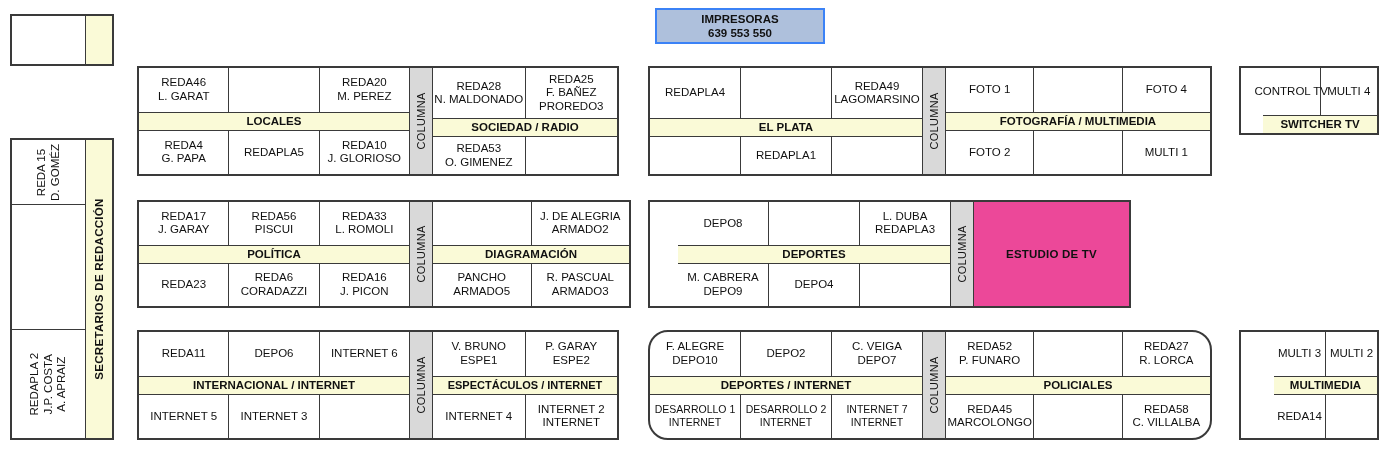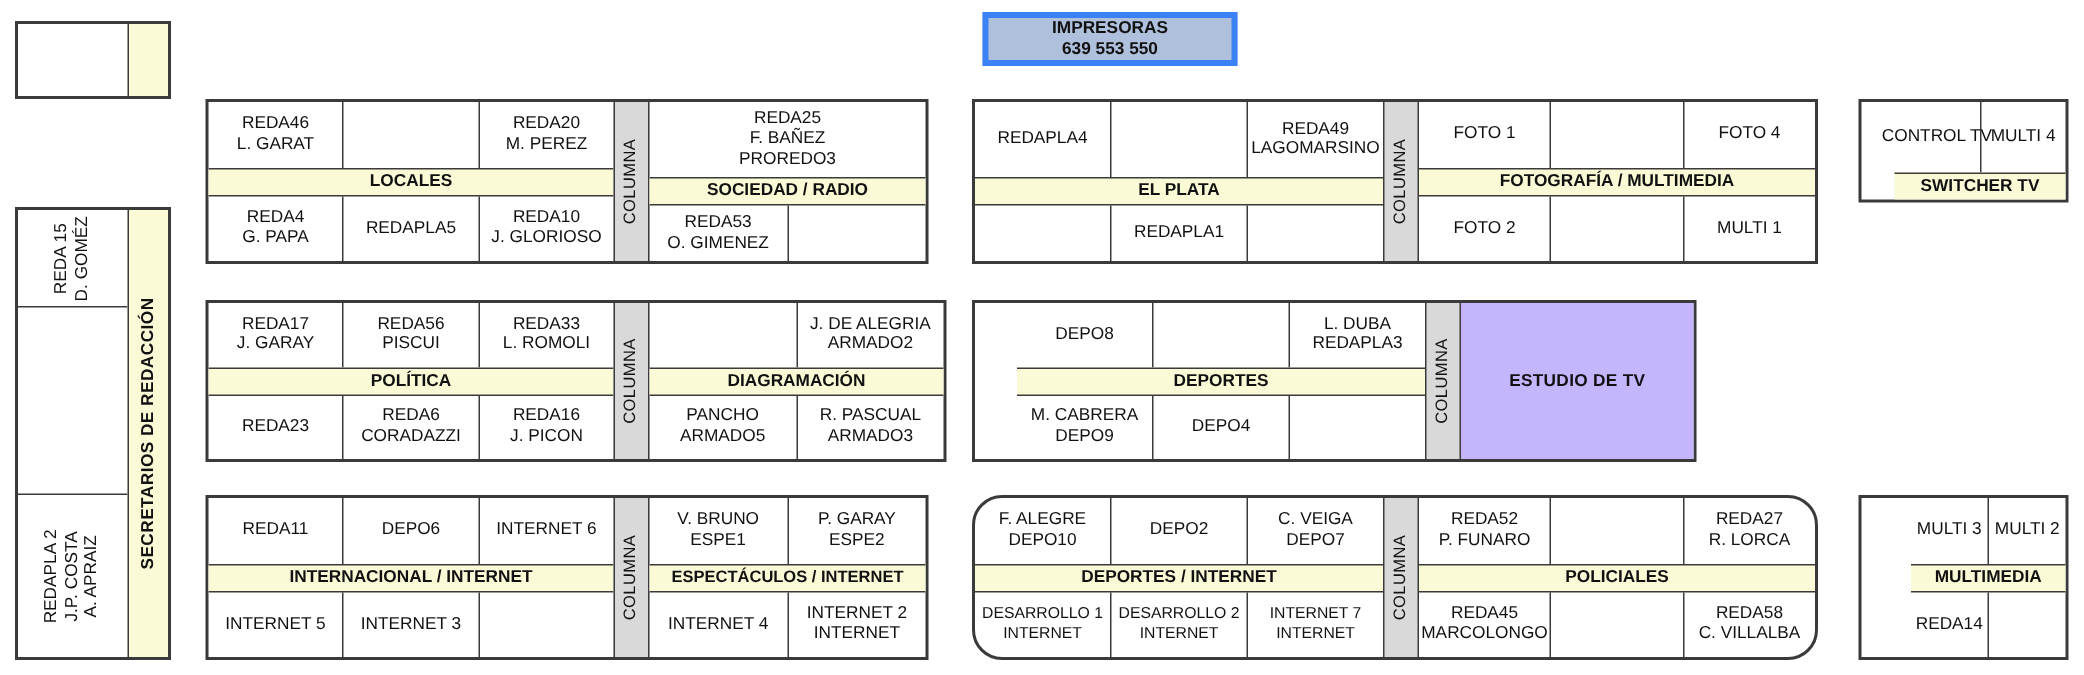--- a/index.html
+++ b/index.html
@@ -33,27 +33,27 @@
     width:22px;flex:0 0 22px;background:#d9d9d9;
     border-left:1.5px solid #3a3a3a;border-right:1.5px solid #3a3a3a;
     display:flex;align-items:center;justify-content:center;
   }
   .columna span{
     transform:rotate(-90deg);white-space:nowrap;font-size:11px;letter-spacing:.3px;
   }
 
   
   .studio{
-    flex:1 1 auto;background:#c4b5fd;display:flex;align-items:center;justify-content:center;
+    flex:1 1 auto;background:#ec4899;display:flex;align-items:center;justify-content:center;
     font-weight:bold;font-size:11.5px;letter-spacing:.2px;
   }
 
   
   .printers{
-    background:#aec0dc;border:4px solid #3b82f6;
+    background:#aec0dc;border:2px solid #3b82f6;
     display:flex;flex-direction:column;align-items:center;justify-content:center;
     font-weight:bold;font-size:11.5px;line-height:14px;
   }
 
   
   .vpanel{border:2px solid #3a3a3a;display:flex;background:#fff;}
   .vcells{flex:1 1 auto;display:flex;flex-direction:column;}
   .vcell{
     flex:1 1 0;border-bottom:1.5px solid #3a3a3a;
     display:flex;align-items:center;justify-content:center;overflow:hidden;
@@ -138,20 +138,24 @@
             <span class="l">REDA10</span>
             <span class="l">J. GLORIOSO</span>
           </div>
       </div>
     </div>
     <div class="columna">
         <span>COLUMNA</span>
       </div>
     <div class="zone">
       <div class="seats">
+        <div class="seat">
+            <span class="l">REDA28</span>
+            <span class="l">N. MALDONADO</span>
+          </div>
         <div class="seat">
             <span class="l">REDA25</span>
             <span class="l">F. BAÑEZ</span>
             <span class="l">PROREDO3</span>
           </div>
       </div>
       <div class="label">SOCIEDAD / RADIO</div>
       <div class="seats">
         <div class="seat">
             <span class="l">REDA53</span>

